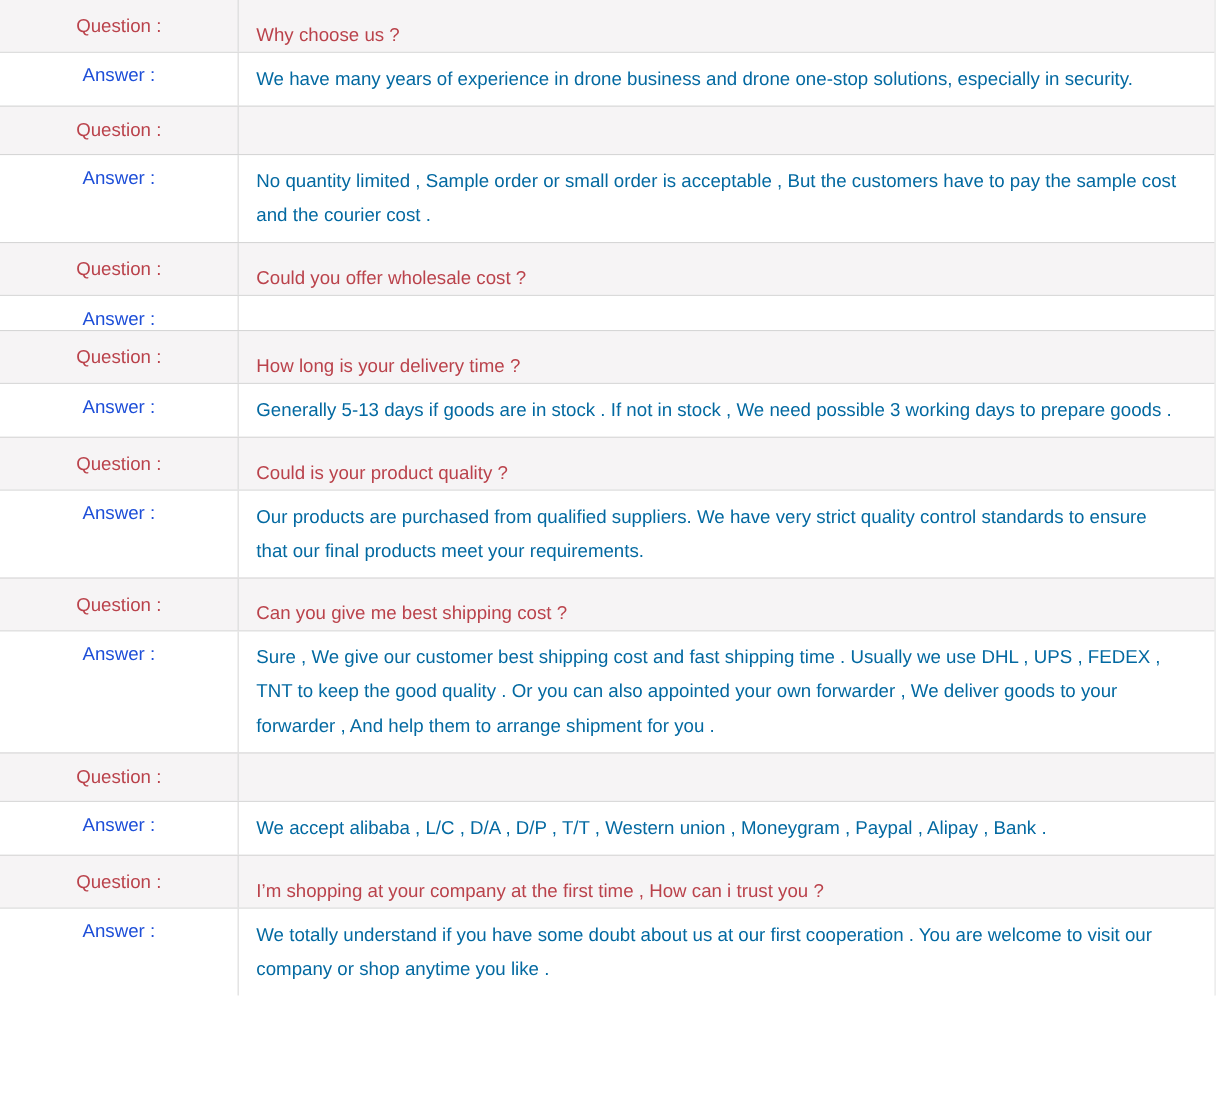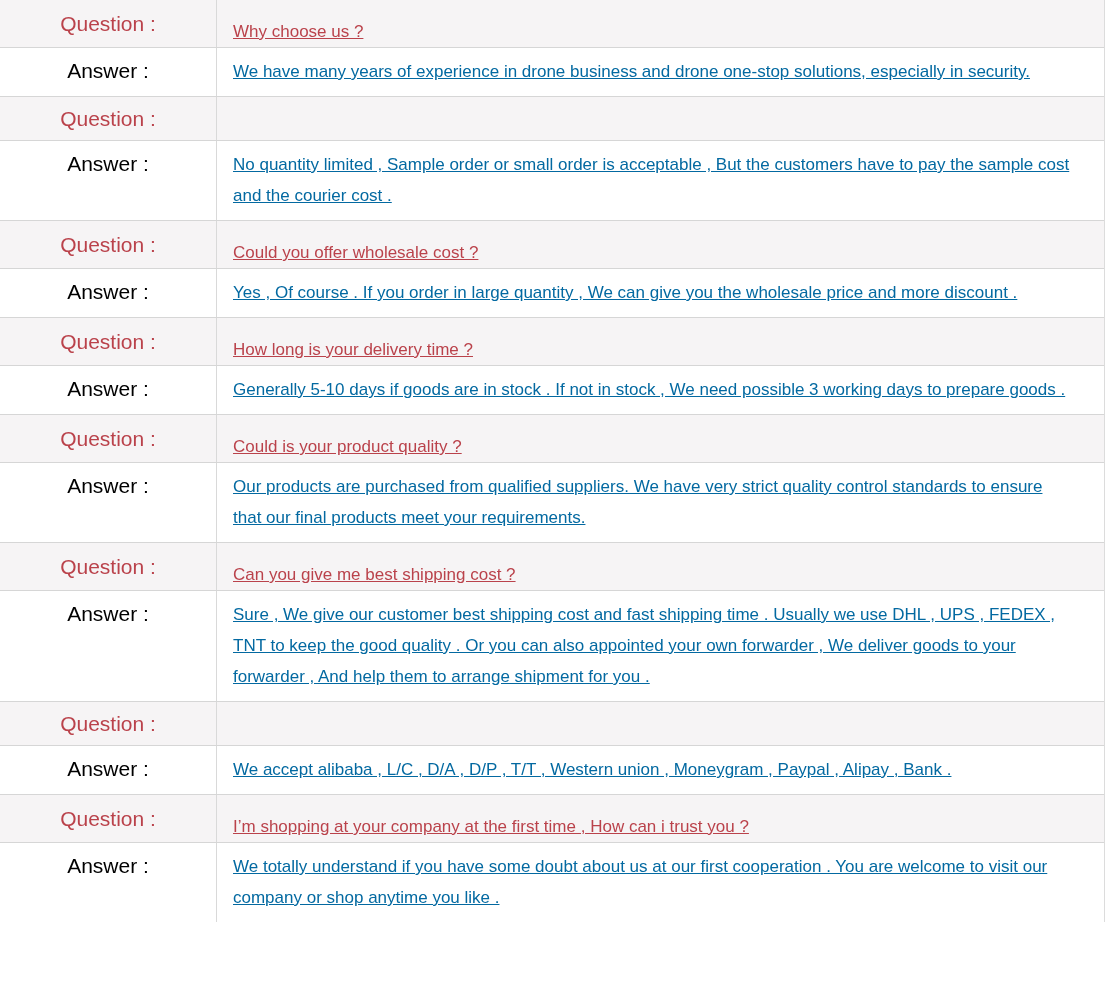--- a/index.html
+++ b/index.html
@@ -24,44 +24,43 @@
   }
   .faq-pair:first-child .question-row { border-top: none; }
   .label-cell {
     flex: 0 0 217px;
     width: 217px;
     border-right: 1px solid #d9d9d9;
     display: flex;
     align-items: center;
     justify-content: center;
     text-align: center;
-    font-size: 21px;
+    font-size: 17px;
   }
   .content-cell {
     flex: 1 1 auto;
     padding: 16px 30px 0 16px;
     font-size: 17px;
     line-height: 31px;
     display: flex;
     align-items: center;
-    text-decoration: underline;
   }
   .question-row {
     background: #f6f4f5;
     min-height: 44px;
   }
   .question-row .label-cell,
   .question-row .content-cell {
     color: #ba424b;
   }
   .answer-row {
     background: #ffffff;
     padding: 0;
   }
-  .answer-row .label-cell { color: #000000; align-items: flex-start; padding-top: 8px; }
+  .answer-row .label-cell { color: #1d4ed8; align-items: flex-start; padding-top: 8px; }
   .answer-row .content-cell { color: #0369a1; padding-top: 8px; padding-bottom: 9px; align-items: flex-start; }
   .answer-row .label-cell { display: block; padding-top: 11px; }
   .answer-row .content-cell { display: block; }
 </style>
 </head>
 <body>
 
 <div class="viewport">
   <div class="faq-table">
   <div class="faq-pair">
@@ -85,32 +84,31 @@
     </div>
   </div>
 
   <div class="faq-pair">
     <div class="row question-row">
       <div class="label-cell">Question :</div>
       <div class="content-cell">Could you offer wholesale cost ?</div>
     </div>
     <div class="row answer-row">
       <div class="label-cell">Answer :</div>
-      <div class="content-cell">Yes , Of course . If you order in large quantity , We can give you the wholesale price and more discount .</div>
     </div>
   </div>
 
   <div class="faq-pair">
     <div class="row question-row">
       <div class="label-cell">Question :</div>
       <div class="content-cell">How long is your delivery time ?</div>
     </div>
     <div class="row answer-row">
       <div class="label-cell">Answer :</div>
-      <div class="content-cell">Generally 5-10 days if goods are in stock . If not in stock , We need possible 3 working days to prepare goods .</div>
+      <div class="content-cell">Generally 5-13 days if goods are in stock . If not in stock , We need possible 3 working days to prepare goods .</div>
     </div>
   </div>
 
   <div class="faq-pair">
     <div class="row question-row">
       <div class="label-cell">Question :</div>
       <div class="content-cell">Could is your product quality ?</div>
     </div>
     <div class="row answer-row">
       <div class="label-cell">Answer :</div>

